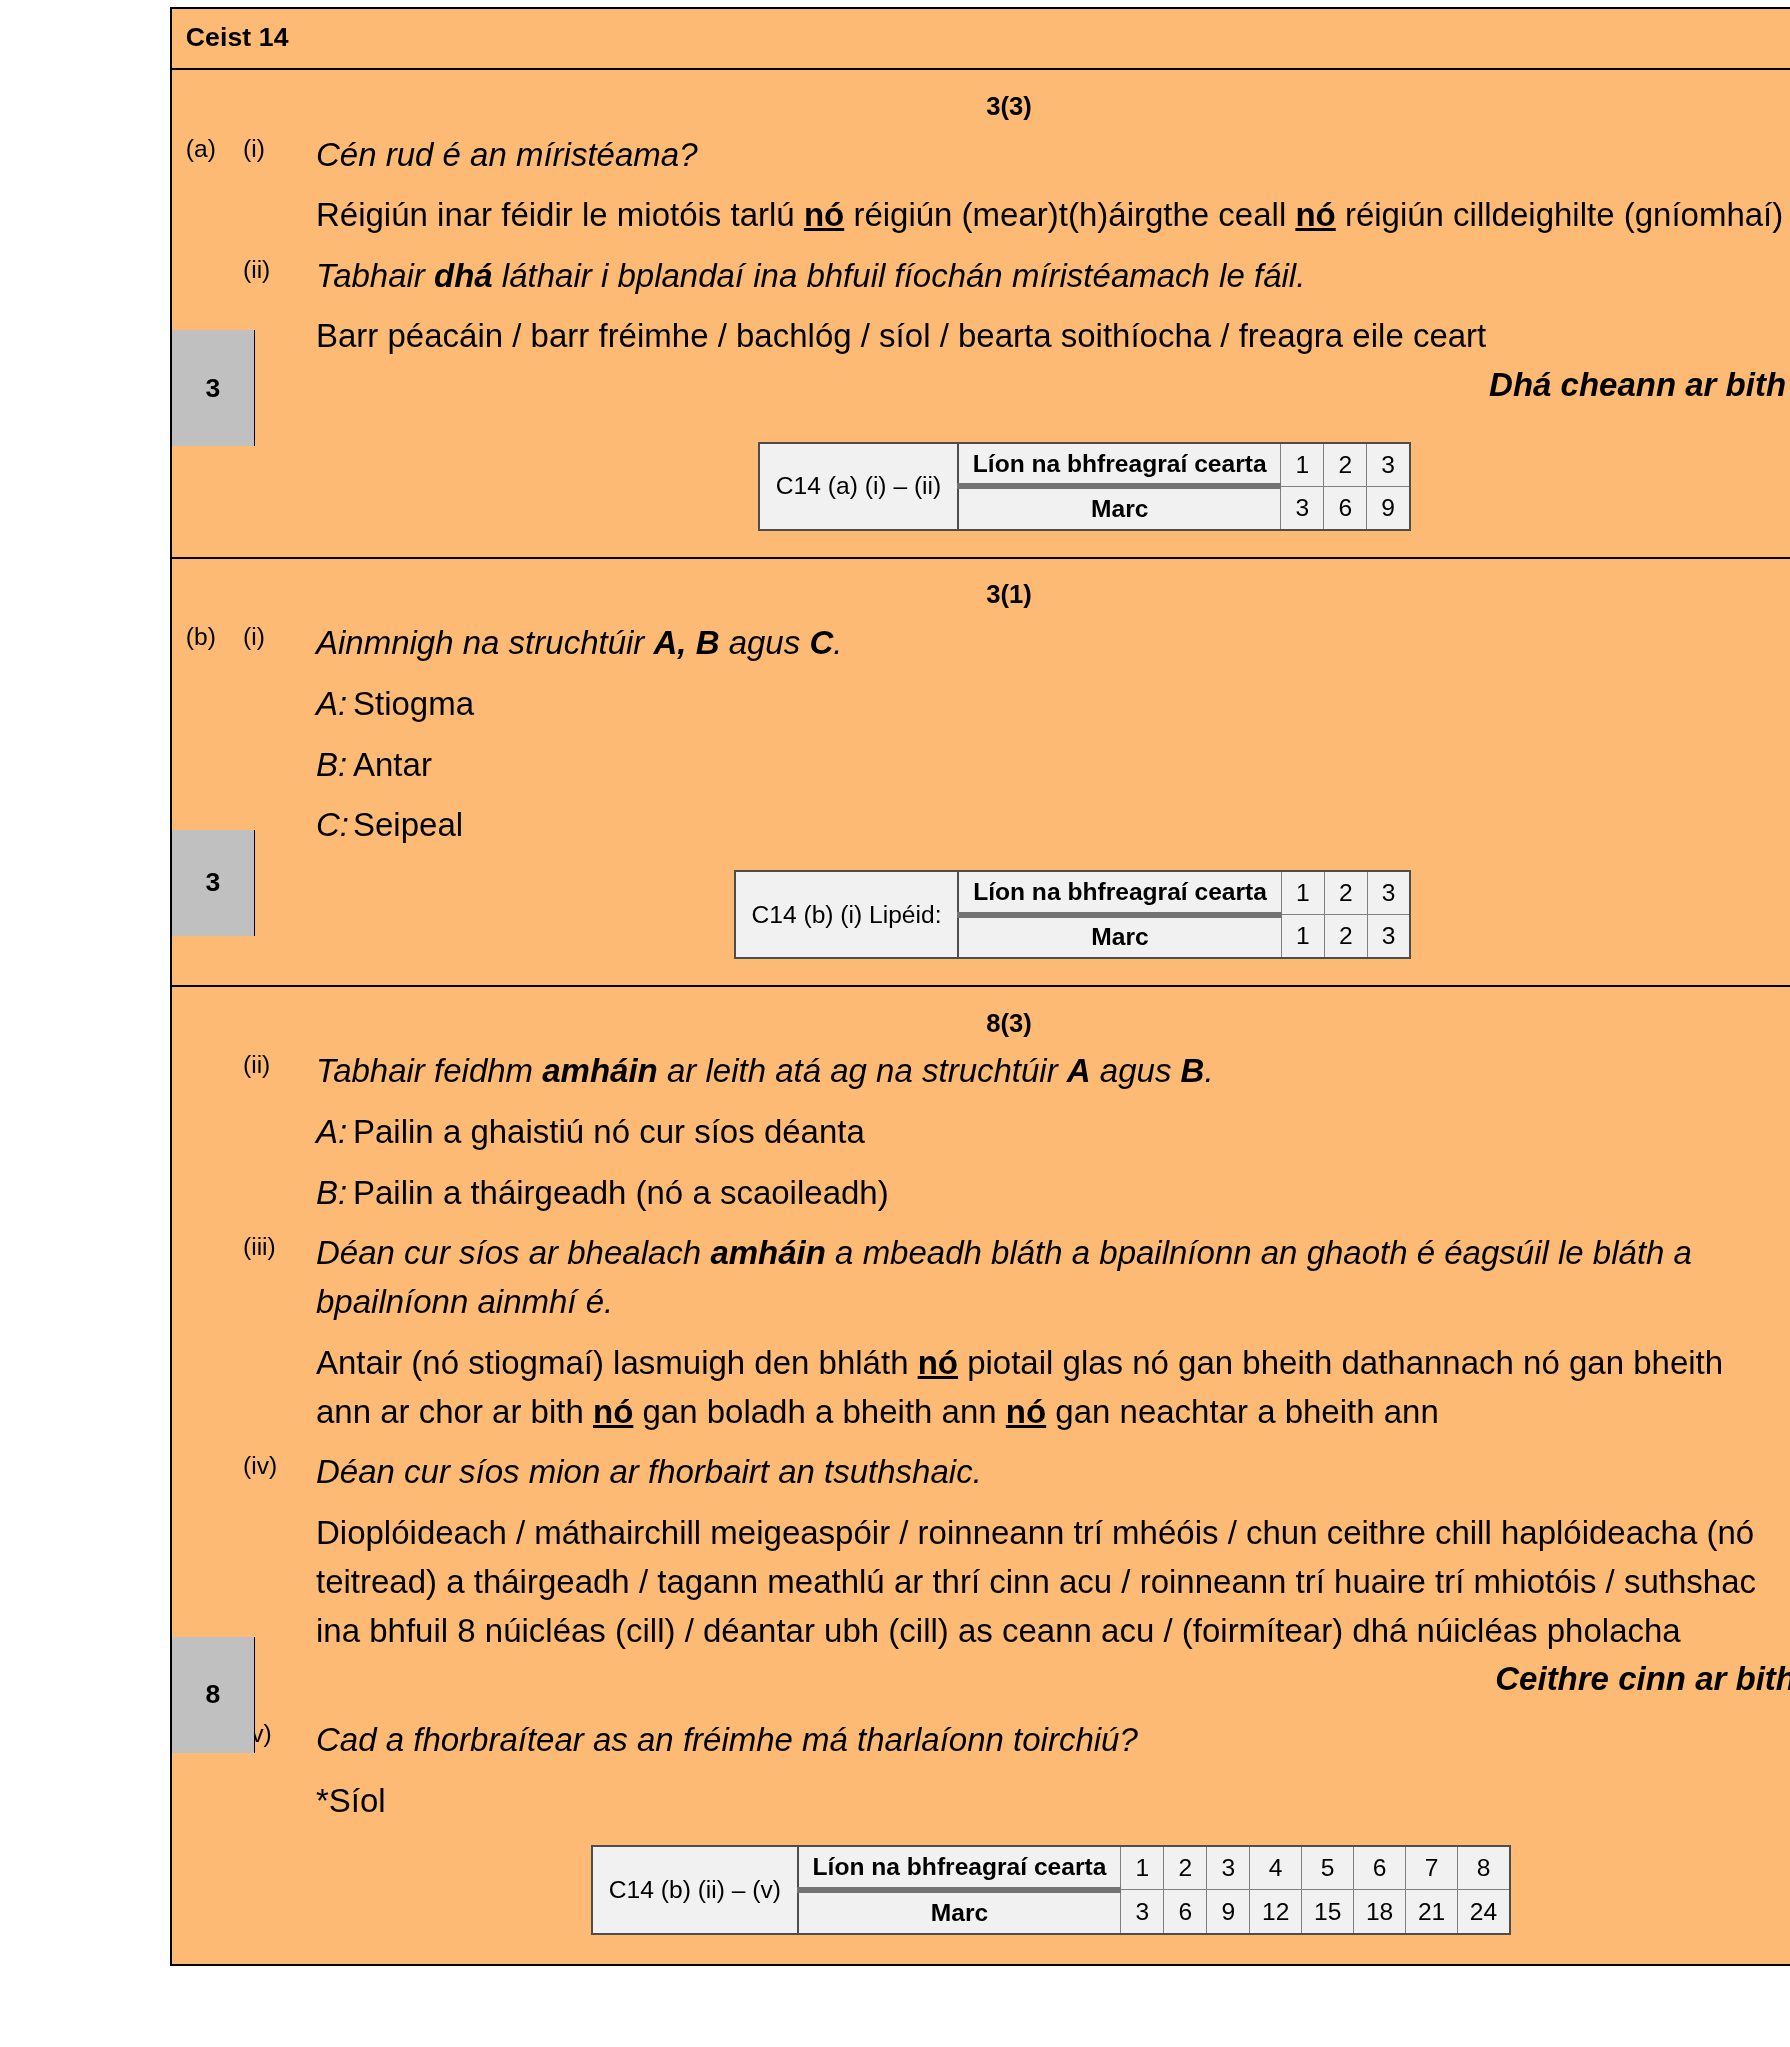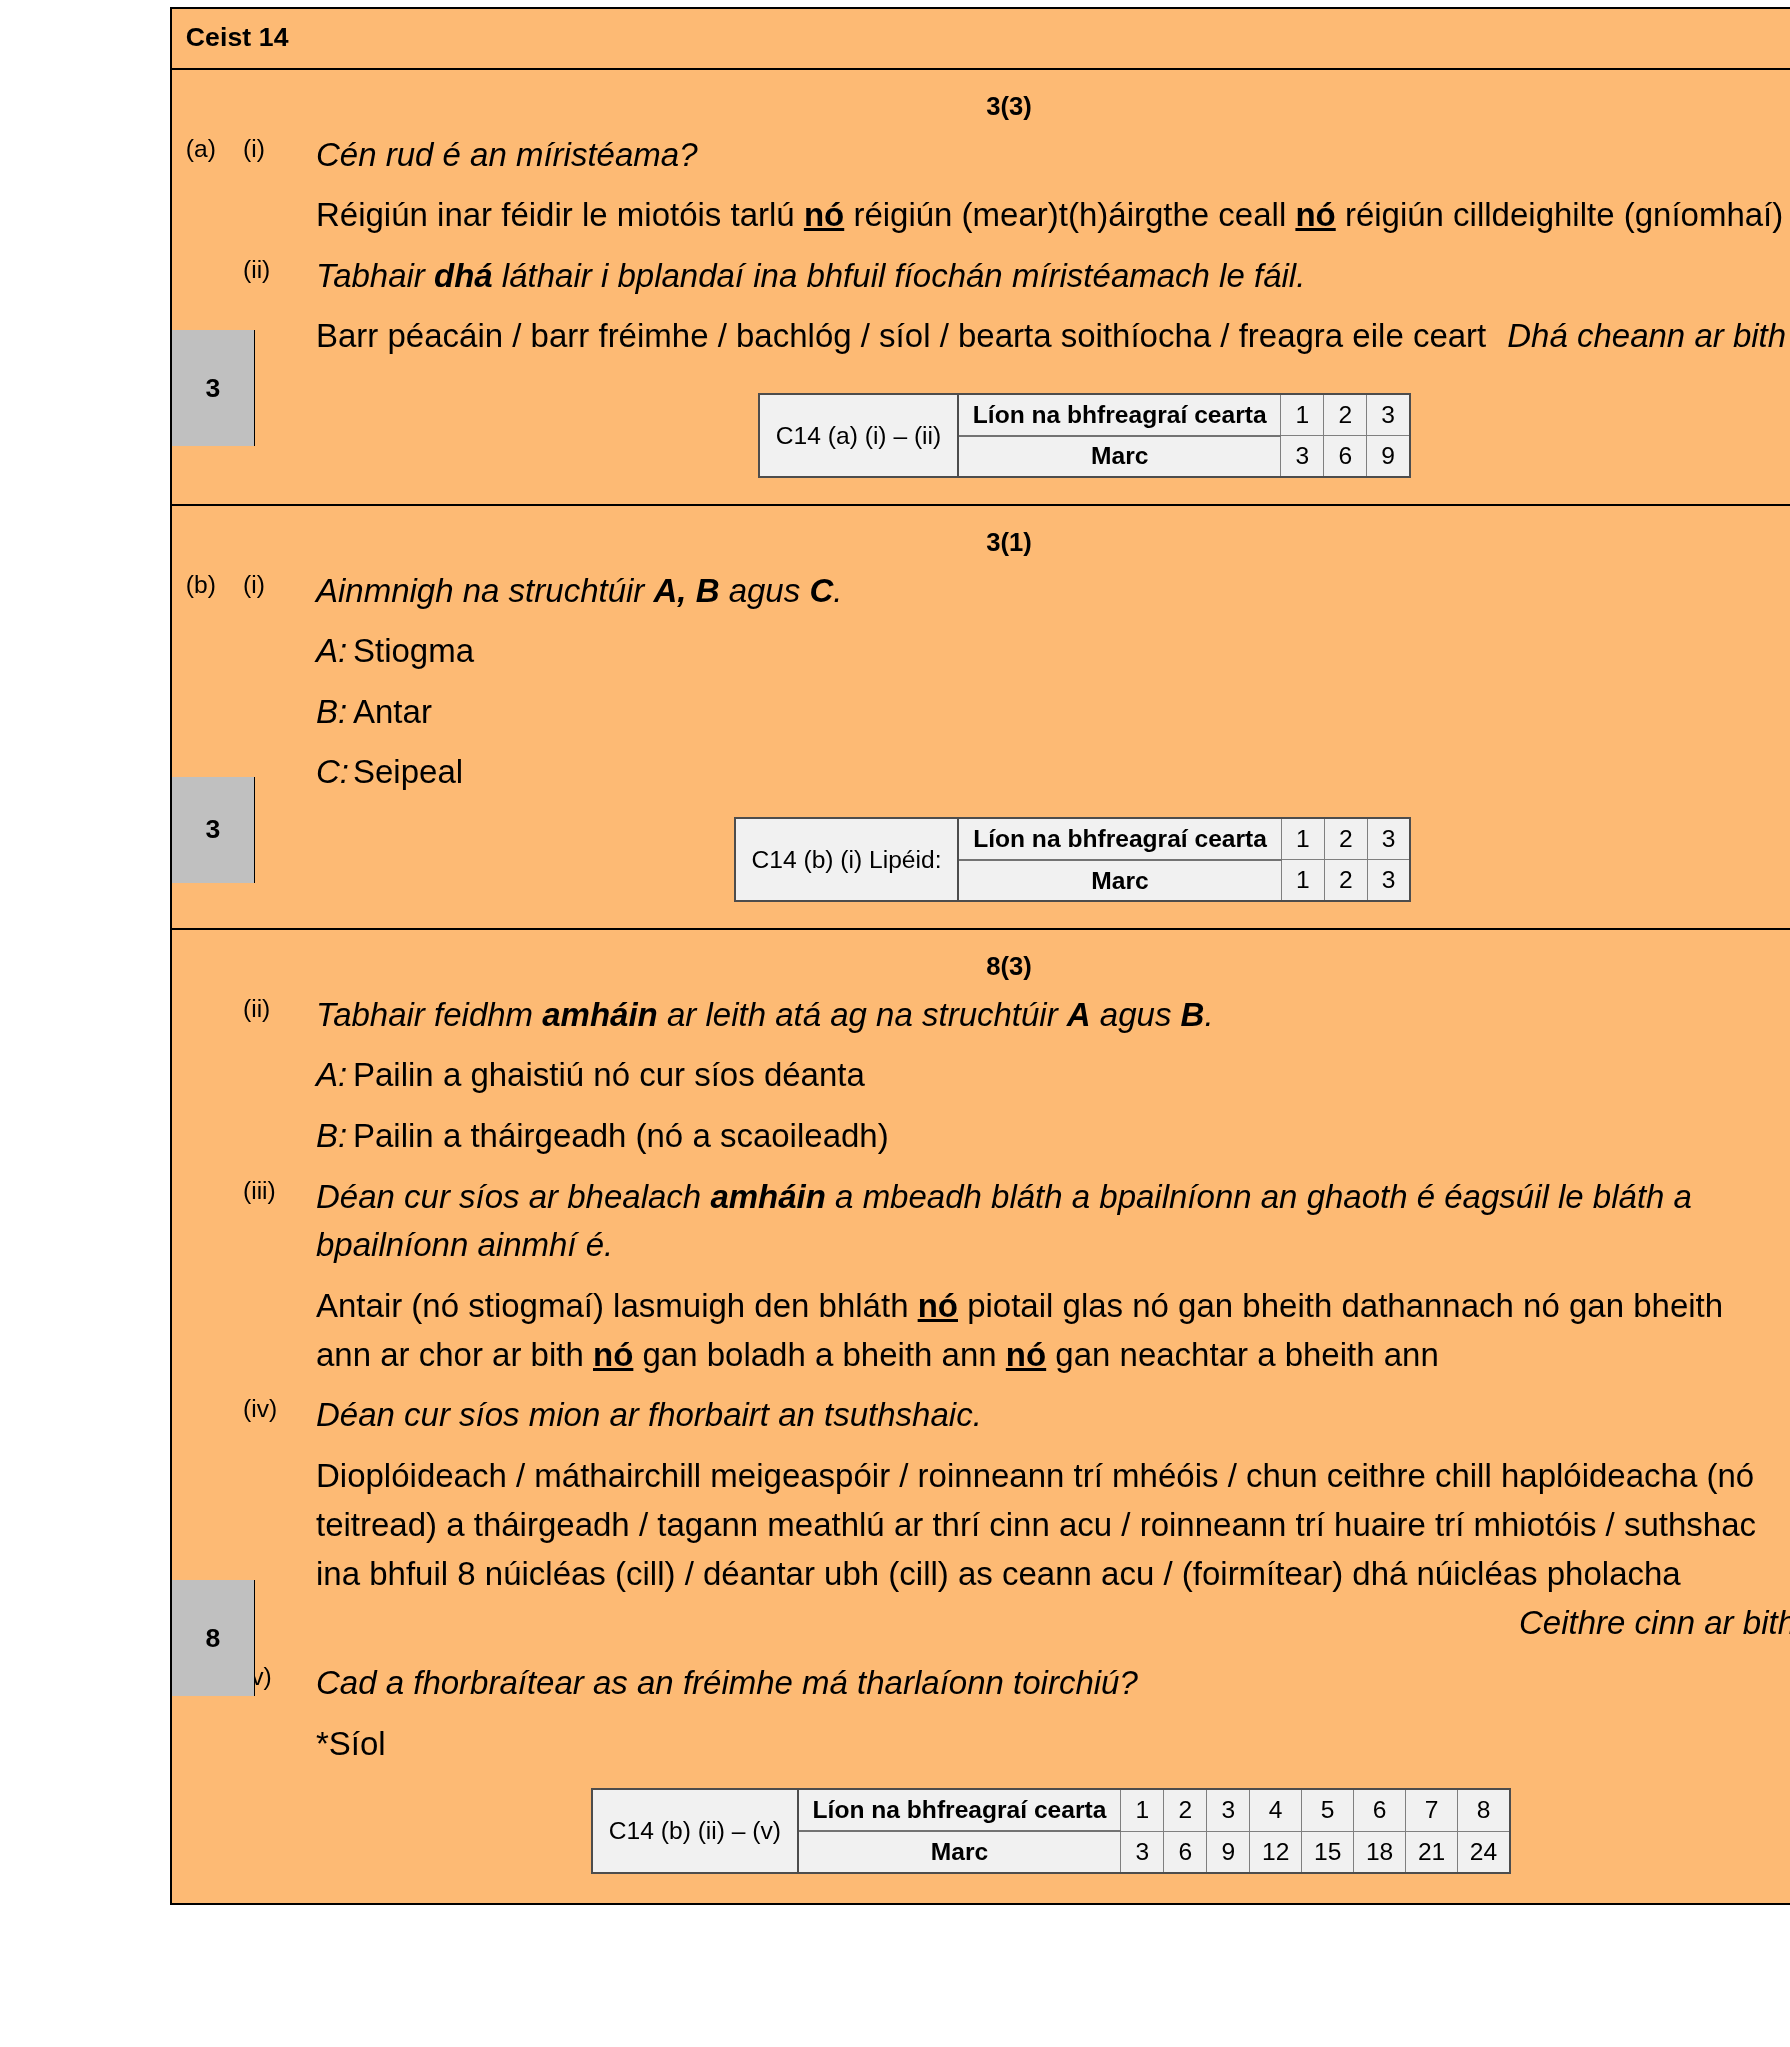--- a/index.html
+++ b/index.html
@@ -110,21 +110,21 @@
   }
   .col-mark.blank { visibility: hidden; }
 
   .prompt { font-style: italic; }
   .answer { font-style: normal; }
   .ul-bold { font-weight: bold; text-decoration: underline; }
   .b { font-weight: bold; }
   .lbl { font-style: italic; display: inline-block; width: 37px; }
   .inline-note {
     font-style: italic;
-    font-weight: normal;
+    font-weight: bold;
     float: right;
     padding-left: 15.8px;
   }
   .gap-sm { height: 11.8px; }
   .gap-md { height: 19.7px; }
 
   
   .grey-cell {
     position: absolute;
     left: 0;
@@ -168,21 +168,21 @@
     border-right: 2px solid #4d4d4d;
   }
   .ms-table td.ms-rowhead {
     font-weight: bold;
     text-align: center;
     white-space: nowrap;
     padding: 5.9px 13.8px;
     border-left: none;
     border-right: 1px solid #808080;
   }
-  .ms-table tr.ms-top td.ms-rowhead { border-bottom: 2px solid #737373; }
+  .ms-table tr.ms-top td.ms-rowhead { border-bottom: 6px solid #737373; }
   .ms-table tr.ms-top td.ms-num { border-bottom: 1px solid #808080; }
   .ms-table td.ms-num {
     min-width: 43px;
     padding: 5.9px 11.8px;
   }
   .ms-table td.ms-num.wide { min-width: 51px; }
 </style>
 </head>
 <body>
 

